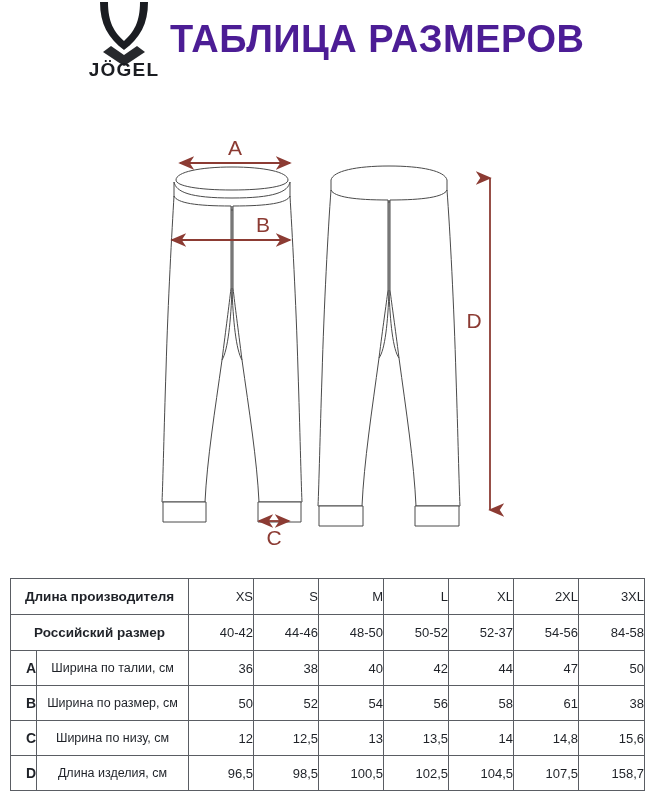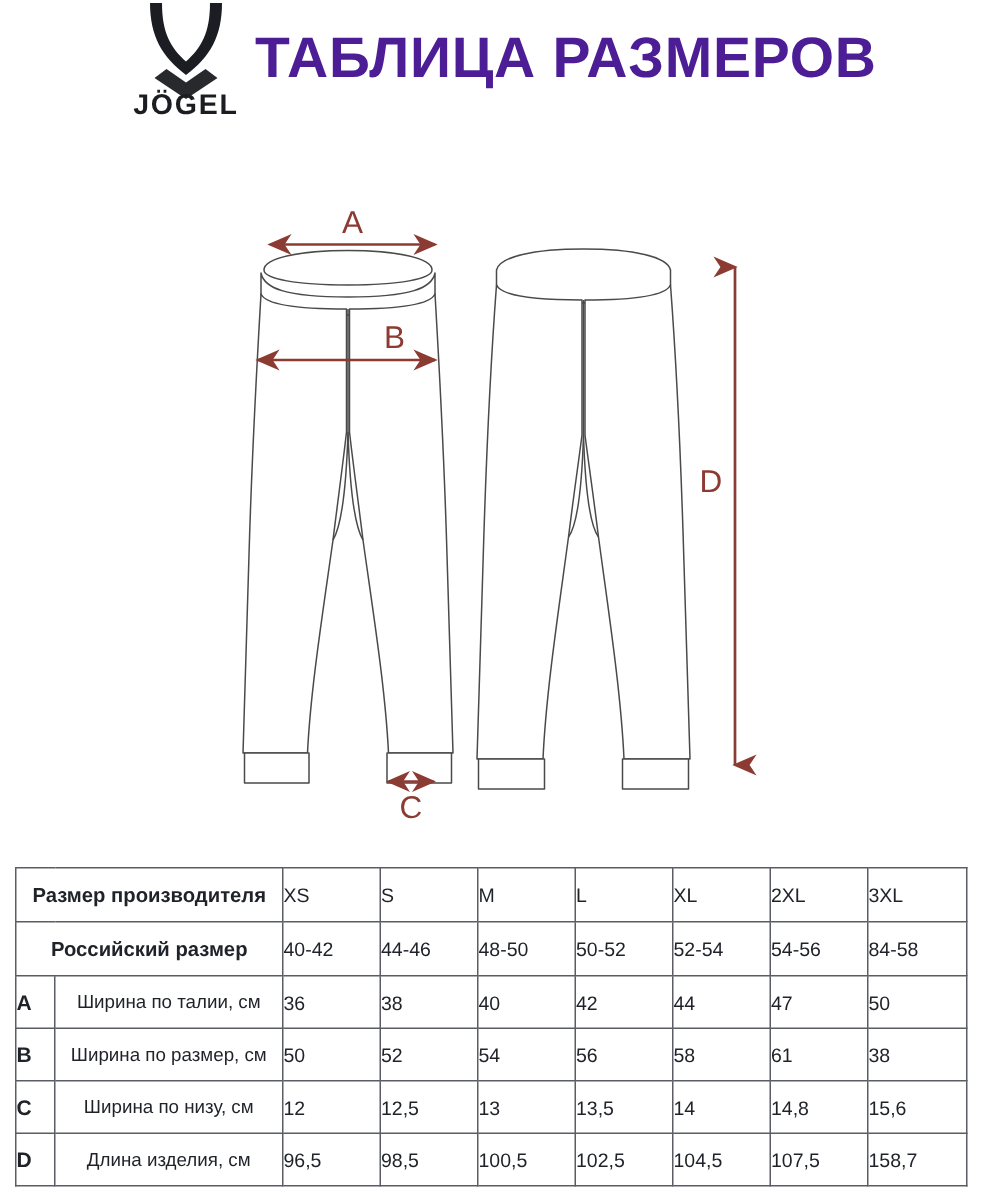--- a/index.html
+++ b/index.html
@@ -60,21 +60,21 @@
     position: absolute;
     left: 10px;
     top: 578px;
     width: 634px;
     border-collapse: collapse;
     table-layout: fixed;
     background: #fff;
   }
   .size-table td {
     border: 1px solid #5a5d63;
-    text-align: left;
+    text-align: right;
     vertical-align: middle;
     font-size: 13px;
     color: #1f2228;
     padding: 0;
     height: 34px;
     font-family: "Liberation Sans", sans-serif;
   }
   .size-table tr.hdr td { height: 35px; }
   td.rowhead {
     font-weight: bold;
@@ -228,36 +228,36 @@
     <col style="width:65px">
     <col style="width:65px">
     <col style="width:65px">
     <col style="width:65px">
     <col style="width:65px">
     <col style="width:65px">
     <col style="width:66px">
   </colgroup>
   <tbody>
     <tr class="hdr">
-      <td class="rowhead" colspan="2">Размер производителя</td>
+      <td class="rowhead" colspan="2">Длина производителя</td>
       <td class="val">XS</td>
       <td class="val">S</td>
       <td class="val">M</td>
       <td class="val">L</td>
       <td class="val">XL</td>
       <td class="val">2XL</td>
       <td class="val">3XL</td>
     </tr>
     <tr class="hdr">
       <td class="rowhead" colspan="2">Российский размер</td>
       <td class="val">40-42</td>
       <td class="val">44-46</td>
       <td class="val">48-50</td>
       <td class="val">50-52</td>
-      <td class="val">52-54</td>
+      <td class="val">52-37</td>
       <td class="val">54-56</td>
       <td class="val">84-58</td>
     </tr>
 
     <tr>
       <td class="letter">A</td>
       <td class="desc">Ширина по талии, см</td>
       <td class="val">36</td>
       <td class="val">38</td>
       <td class="val">40</td>

